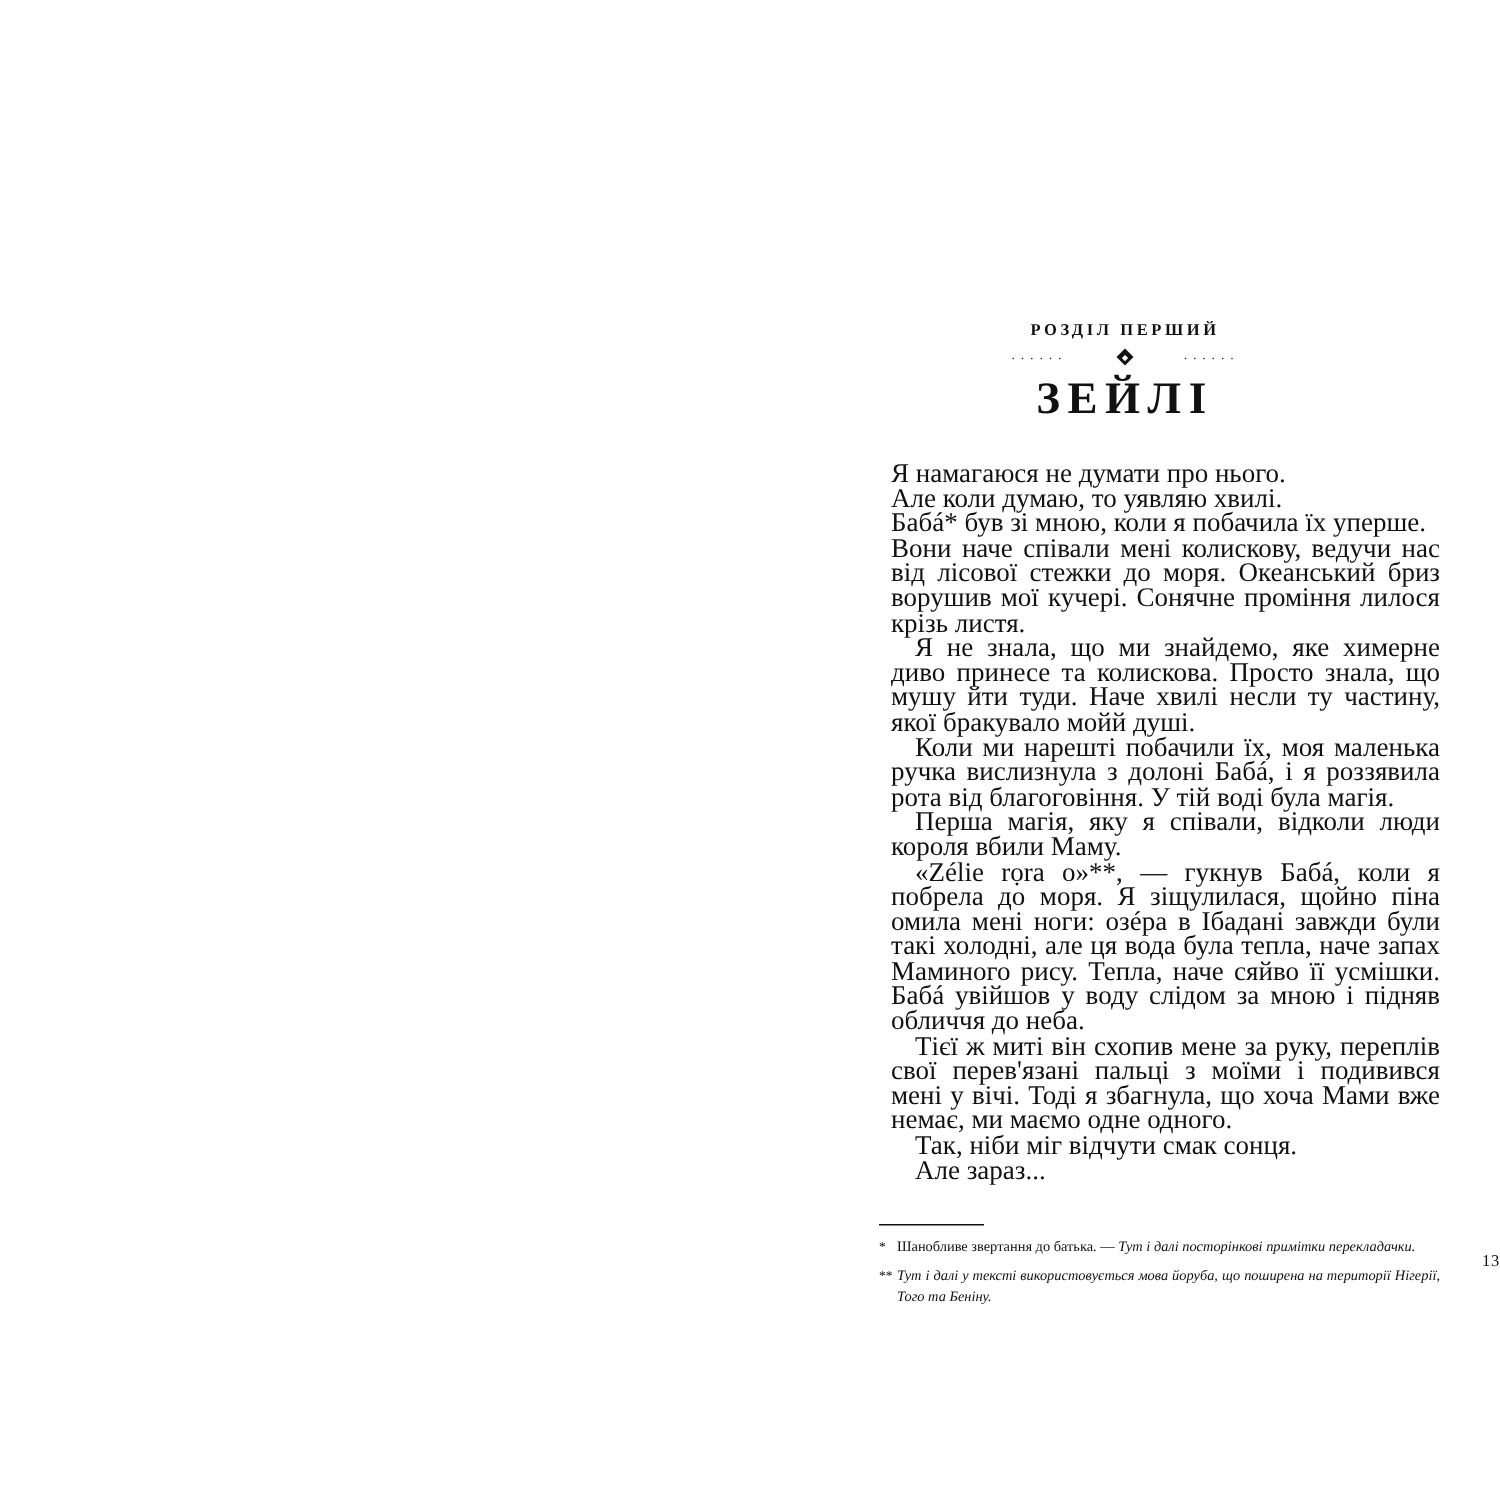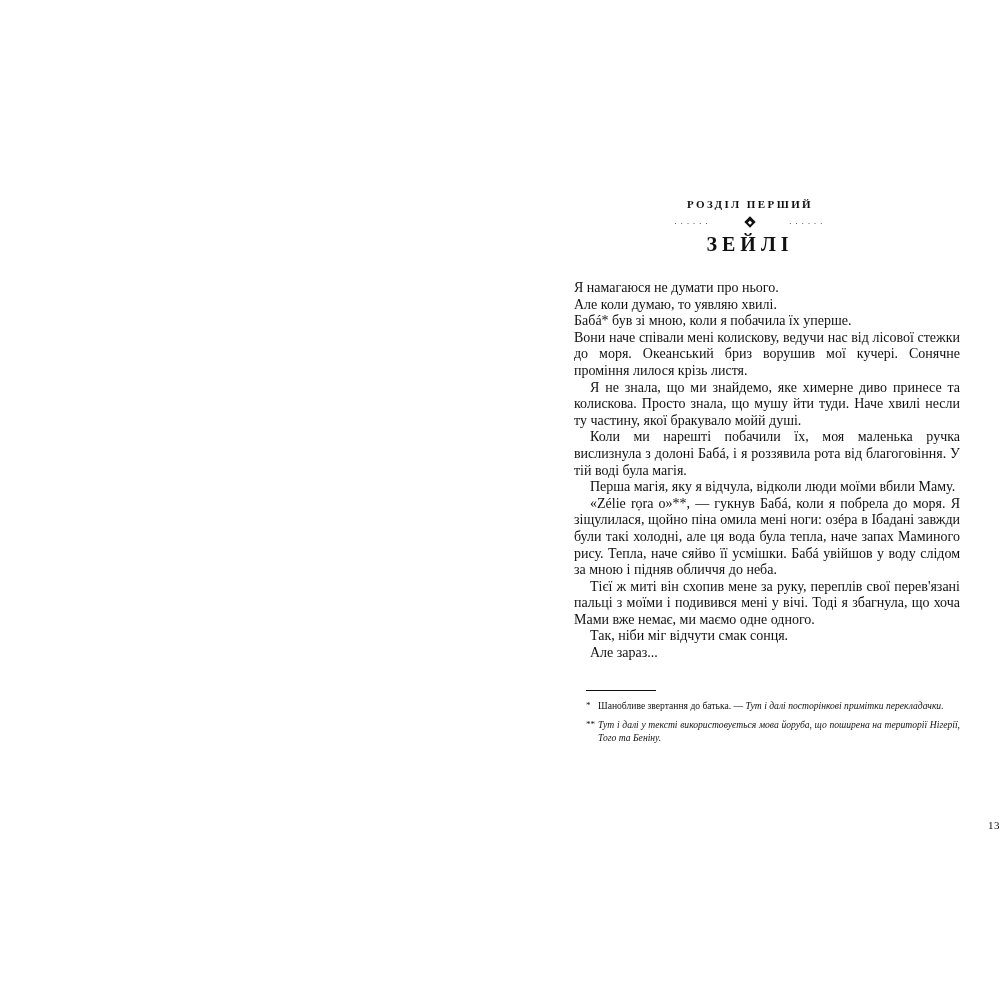--- a/index.html
+++ b/index.html
@@ -12,21 +12,21 @@
     height: 1000px;
     font-family: "Liberation Serif", serif;
     color: #111111;
     overflow: hidden;
   }
 
   
   .spread {
     position: absolute;
     left: 0;
-    top: 128px;
+    top: 144px;
     width: 1000px;
     height: 745px;
     background: #ffffff;
     box-sizing: border-box;
   }
 
   .page-left {
     position: absolute;
     left: 0;
     top: 0;
@@ -88,30 +88,30 @@
     position: absolute;
     left: 2.5px;
     top: 2.5px;
     width: 3px;
     height: 3px;
     background: #fff;
   }
 
   .chapter-title {
     font-family: "Liberation Serif", serif;
-    font-size: 20px;
+    font-size: 30px;
     font-weight: bold;
     letter-spacing: 5px;
     color: #111;
     margin-top: 4px;
   }
 
   .body-text {
-    margin: 24px 40px 0 74px;
-    font-size: 14px;
+    margin: 24px 40px 0 94px;
+    font-size: 18px;
     line-height: 16.6px;
     text-align: justify;
     text-justify: inter-word;
     color: #111;
     hyphens: manual;
   }
   .body-text p {
     margin: 0;
     text-indent: 16px;
   }
@@ -179,21 +179,21 @@
       <div class="chapter-title">ЗЕЙЛІ</div>
     </div>
 
     <div class="body-text">
       <p class="noindent">Я намагаюся не думати про нього.</p>
       <p class="noindent">Але коли думаю, то уявляю хвилі.</p>
       <p class="noindent">Бабá* був зі мною, коли я побачила їх уперше.</p>
       <p class="noindent">Вони наче співали мені колискову, ведучи нас від лісової стежки до моря. Океанський бриз ворушив мої кучері. Сонячне проміння лилося крізь листя.</p>
       <p>Я не знала, що ми знайдемо, яке химерне диво принесе та колискова. Просто знала, що мушу йти туди. Наче хвилі несли ту частину, якої бракувало мойй душі.</p>
       <p>Коли ми нарешті побачили їх, моя маленька ручка вислизнула з долоні Бабá, і я роззявила рота від благоговіння. У тій воді була магія.</p>
-      <p>Перша магія, яку я відчула, відколи люди моїми вбили Маму.</p>
+      <p>Перша магія, яку я співали, відколи люди короля вбили Маму.</p>
       <p>«Zélie rọra o»**, — гукнув Бабá, коли я побрела до моря. Я зіщулилася, щойно піна омила мені ноги: озéра в Ібадані завжди були такі холодні, але ця вода була тепла, наче запах Маминого рису. Тепла, наче сяйво її усмішки. Бабá увійшов у воду слідом за мною і підняв обличчя до неба.</p>
       <p>Тієї ж миті він схопив мене за руку, переплів свої перев'язані пальці з моїми і подивився мені у вічі. Тоді я збагнула, що хоча Мами вже немає, ми маємо одне одного.</p>
       <p>Так, ніби міг відчути смак сонця.</p>
       <p>Але зараз...</p>
     </div>
 
     <div class="footnote-rule"></div>
 
     <div class="footnotes">
       <div class="fn">

